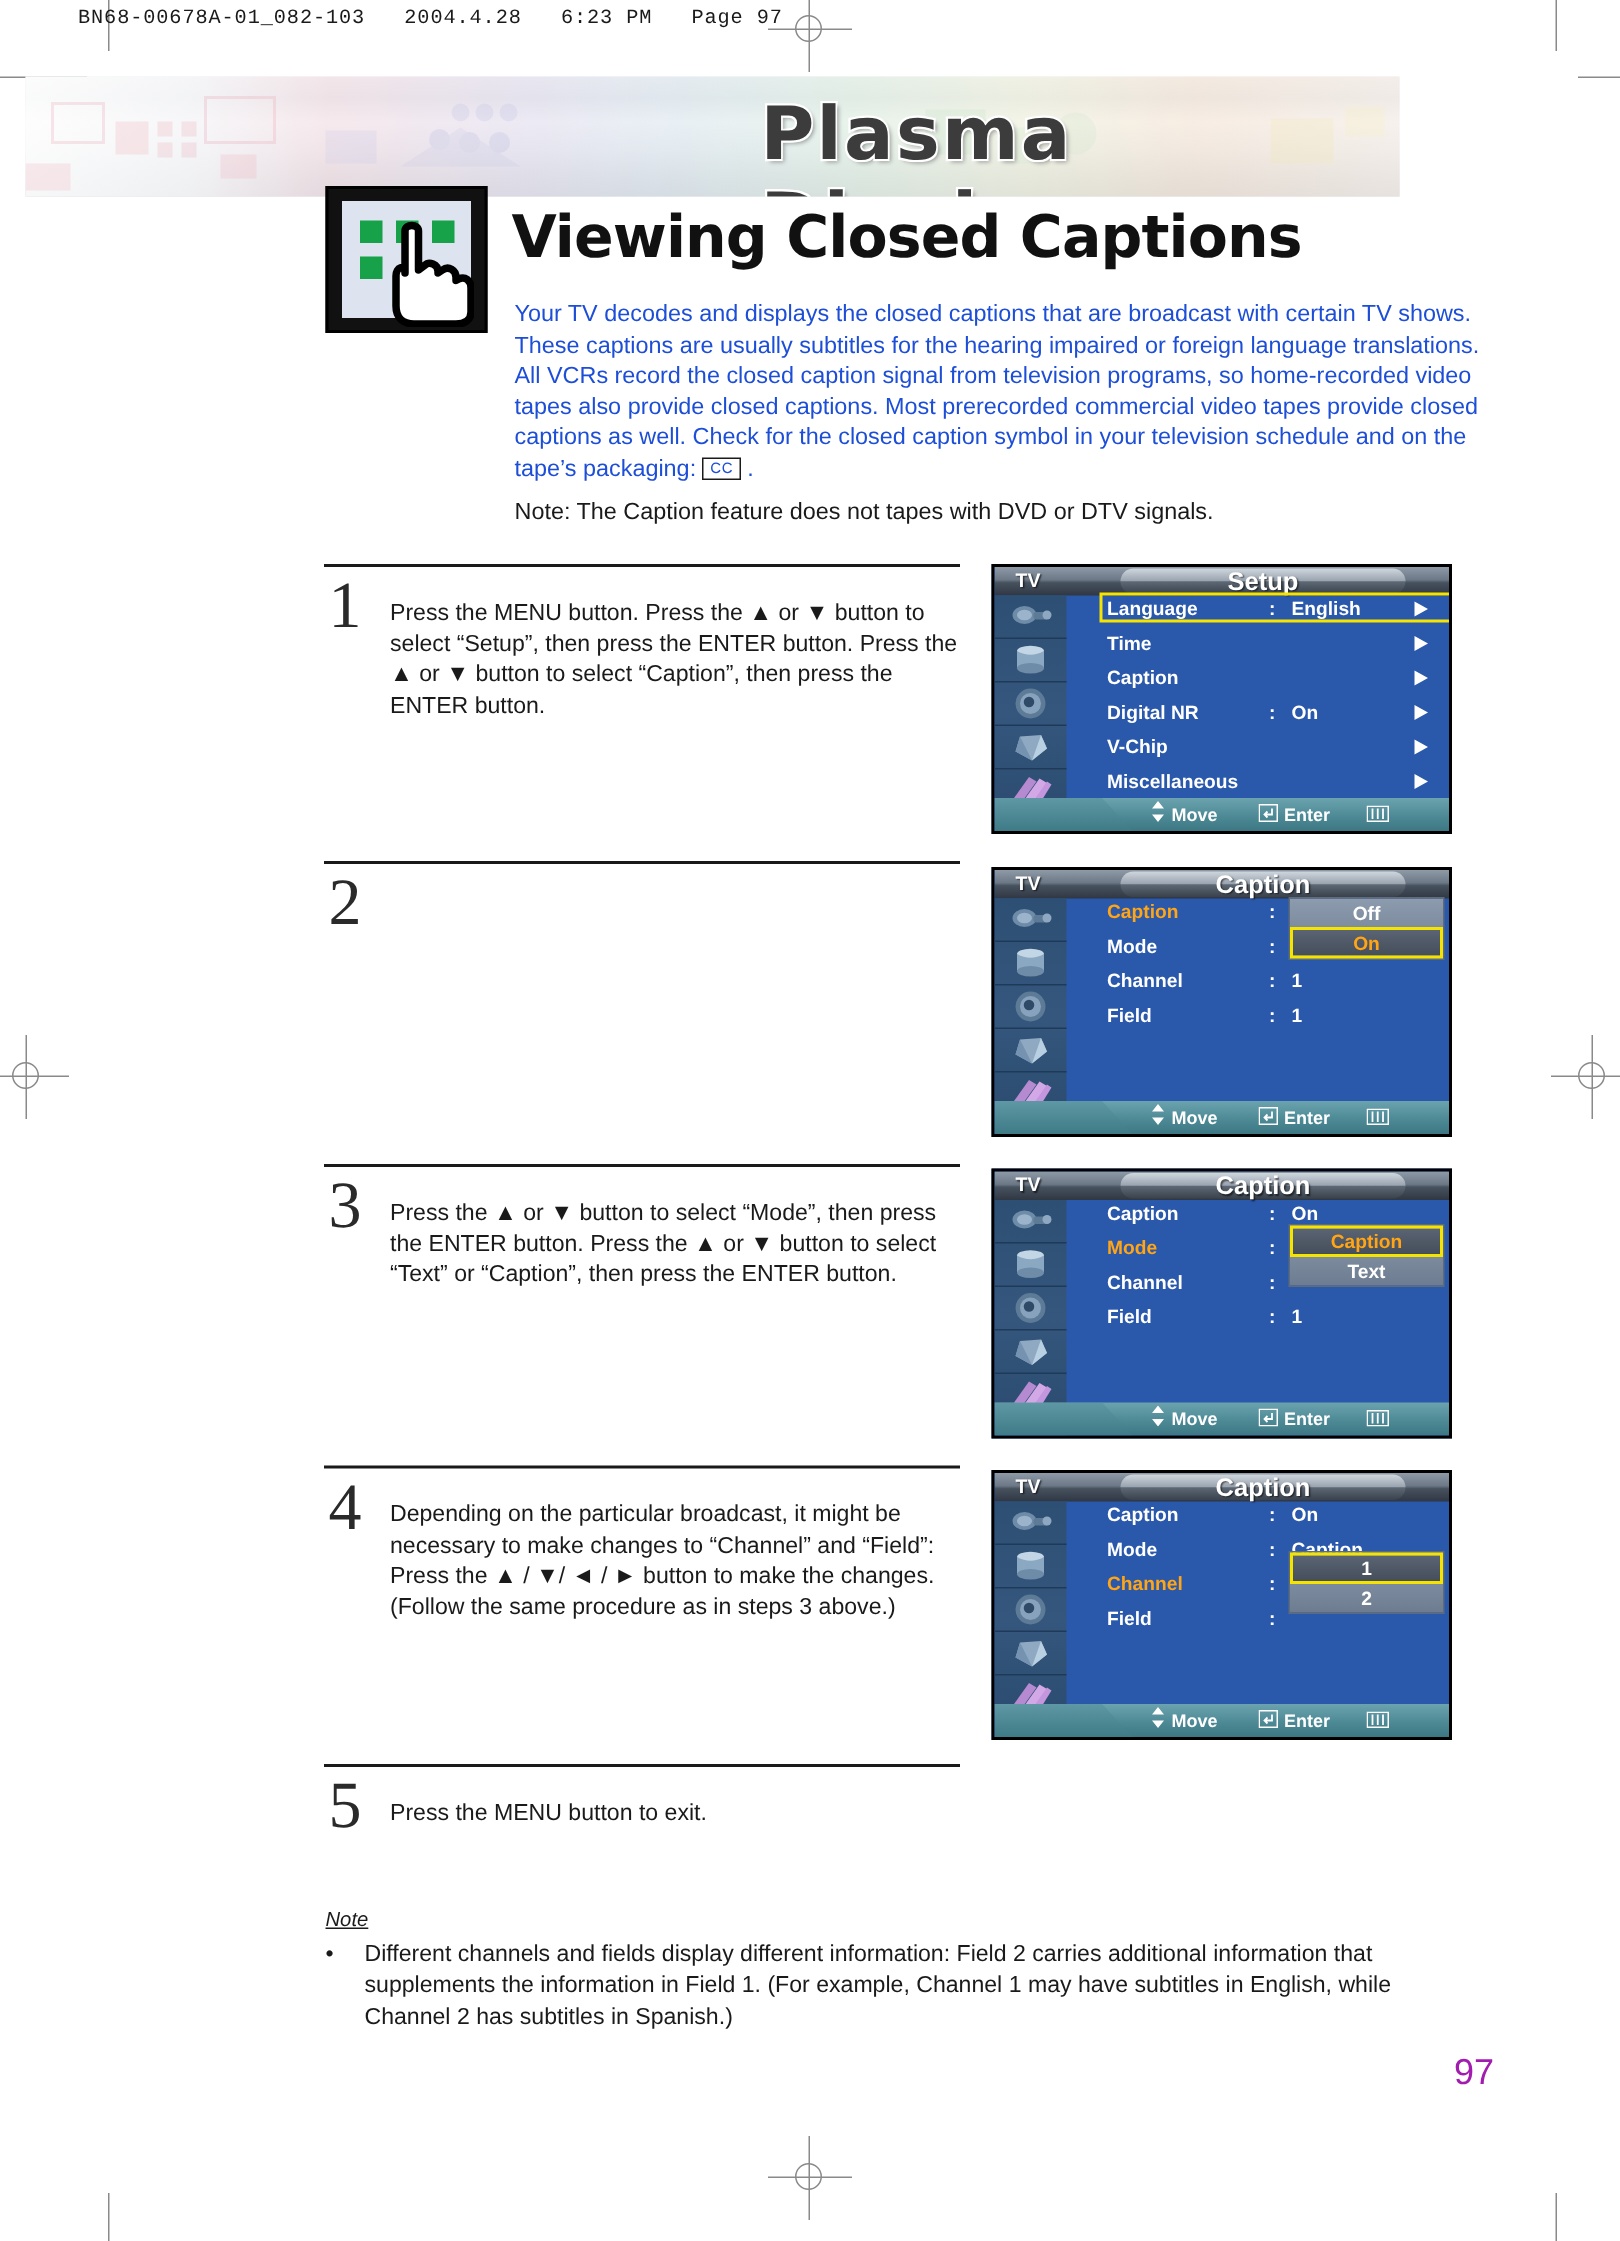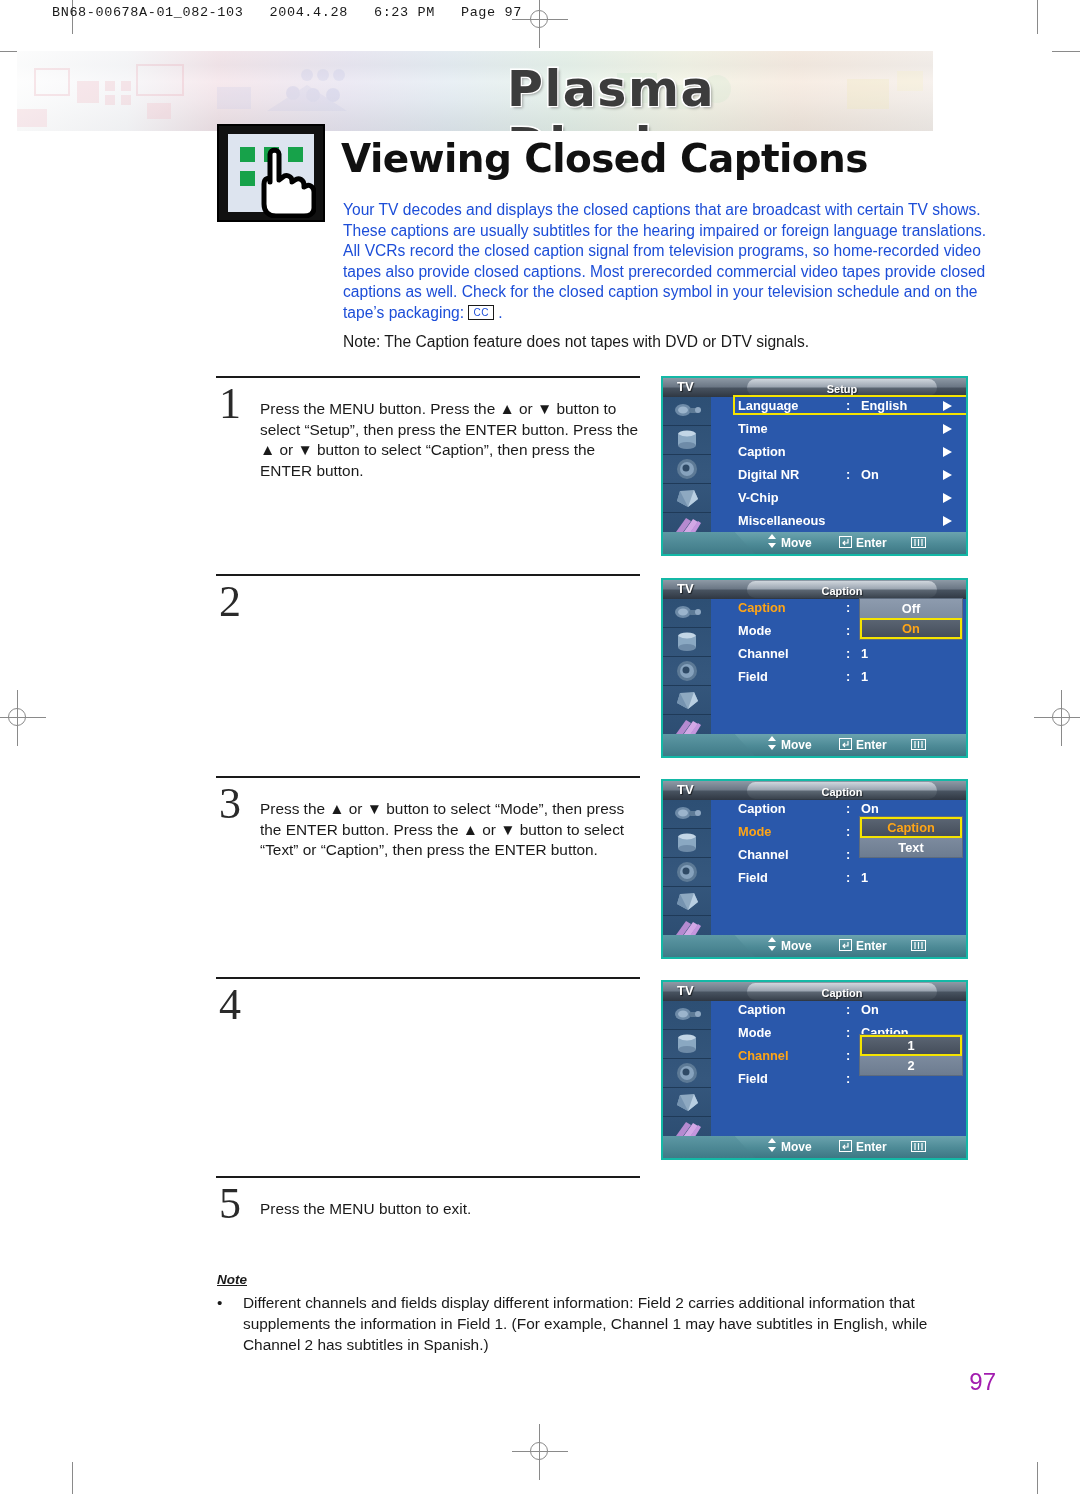--- a/index.html
+++ b/index.html
@@ -193,21 +193,21 @@
   #step4 { top: 977px; }
   #step5 { top: 1176px; }
 
   
   .osd {
     position: absolute;
     left: 661px;
     width: 307px;
     height: 180px;
     background: #2a58ab;
-    border: 2px solid #14b8a6;
+    border: 2px solid #000000;
     box-sizing: border-box;
     font-family: "Liberation Sans", sans-serif;
     overflow: hidden;
   }
   #osd1 { top: 376px; }
   #osd2 { top: 578px; }
   #osd3 { top: 779px; }
   #osd4 { top: 980px; }
 
   .osd .topbar {
@@ -224,21 +224,21 @@
   }
   .osd .title-pill {
     position: absolute;
     left: 84px; top: 1px;
     width: 190px; height: 17px;
     border-radius: 9px;
     background: linear-gradient(to bottom, #cfd6dd 0%, #9aa4b0 48%, #5d6874 52%, #39424d 100%);
     text-align: center;
   }
   .osd .title-pill span {
-    font-size: 11px; font-weight: bold; color: #ffffff;
+    font-size: 17px; font-weight: bold; color: #ffffff;
     line-height: 17px;
     text-shadow: 1px 1px 1px rgba(0,0,0,0.55);
   }
 
   .osd .sidebar {
     position: absolute;
     left: 0; top: 19px; width: 48px; bottom: 0;
     background: linear-gradient(to bottom, #2d4f74 0%, #35577d 50%, #2a4a6e 100%);
   }
   .osd .sb-icon {
@@ -327,21 +327,21 @@
   .osd .bb-item .g { display: inline-block; vertical-align: -1px; margin-right: 4px; }
   .bb-move { left: 104px; }
   .bb-enter { left: 176px; }
   .bb-return { left: 248px; }
 
   
   .note-head {
     position: absolute;
     left: 217px; top: 1272px;
     font-size: 13.5px;
-    font-weight: bold;
+    font-weight: normal;
     font-style: italic;
     color: #1a1a1a;
     text-decoration: underline;
   }
   .note-bullet {
     position: absolute;
     left: 217px; top: 1292px;
     width: 770px;
     font-size: 15.4px;
     line-height: 21px;
@@ -463,20 +463,21 @@
 
 <div class="step" id="step3">
   <div class="rule"></div>
   <div class="num">3</div>
   <div class="body">Press the ▲ or ▼ button to select “Mode”, then press the ENTER button. Press the ▲ or ▼ button to select “Text” or “Caption”, then press the ENTER button.</div>
 </div>
 
 <div class="step" id="step4">
   <div class="rule"></div>
   <div class="num">4</div>
+  <div class="body">Depending on the particular broadcast, it might be necessary to make changes to “Channel” and “Field”: Press the ▲ / ▼/ ◄ / ► button to make the changes. (Follow the same procedure as in steps 3 above.)</div>
 </div>
 
 <div class="step" id="step5">
   <div class="rule"></div>
   <div class="num">5</div>
   <div class="body">Press the MENU button to exit.</div>
 </div>
 
 <div class="osd" id="osd1">
   <div class="topbar"></div>

